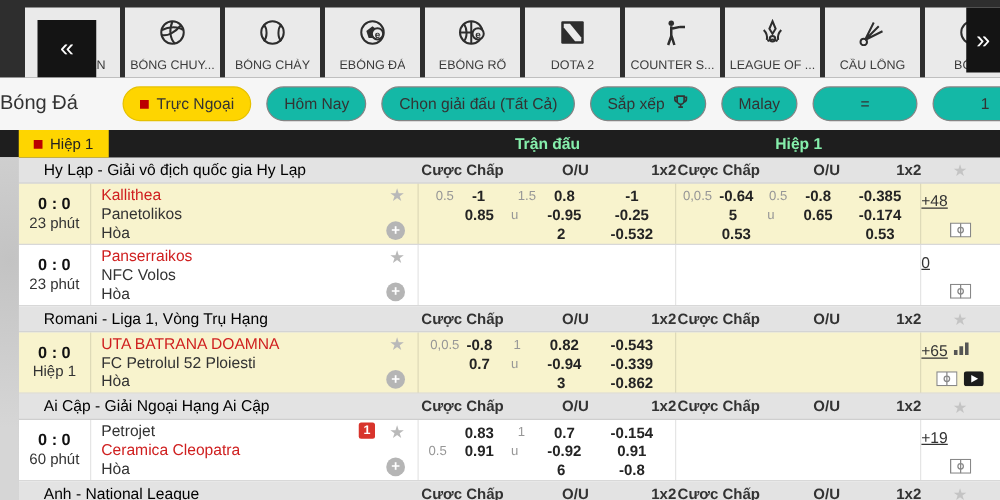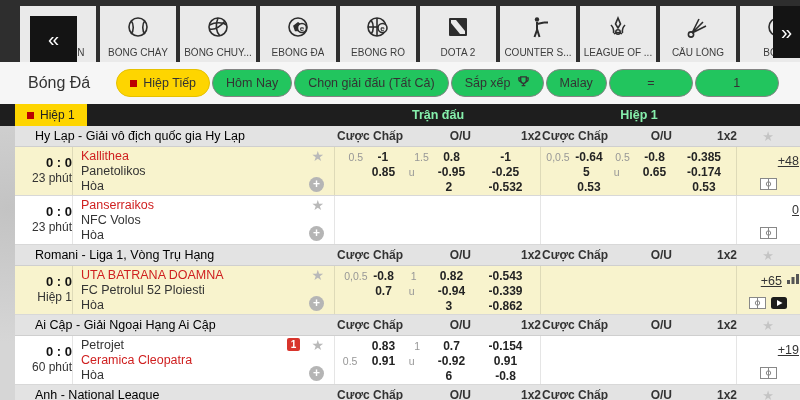--- a/index.html
+++ b/index.html
@@ -13,23 +13,23 @@
         align-items:center;justify-content:flex-end;padding-bottom:5px;gap:3px;flex:none;cursor:pointer}
   .tile .lbl{font-size:10px;color:#3c3c3c;white-space:nowrap;overflow:hidden;max-width:74px}
   .tile svg{width:26px;height:25px;stroke:#2d2d2d;fill:none;stroke-width:1.6}
   .navbtn{position:absolute;background:#141414;color:#fff;display:flex;align-items:center;
           justify-content:center;font-size:20px;cursor:pointer;z-index:5}
   .navbtn.back{left:30px;top:16px;width:47px;height:46px}
   .navbtn.fwd{right:0;top:6px;width:27px;height:52px}
 
   
   .filter{height:42px;display:flex;align-items:center;background:#f6f6f6;
-          padding-left:28px;gap:2px;overflow:hidden;white-space:nowrap}
+          gap:12px;overflow:hidden;white-space:nowrap}
   .ptitle{font-size:16px;color:#333;margin-right:24px;flex:none}
-  .pill{height:26px;border:1px solid #848484;border-radius:14px;background:#22c55e;
+  .pill{height:26px;border:1px solid #848484;border-radius:14px;background:#14b8a6;
         display:inline-flex;align-items:center;justify-content:center;padding:0 13px;
         font-size:12.5px;color:#333;gap:6px;flex:none;cursor:pointer}
   .pill.active{background:#fed500;border-color:#e6c100}
   .pill.num{min-width:56px}
   .redsq{width:7px;height:7px;background:#bb0000;display:inline-block;flex:none}
   .pill svg{width:13px;height:13px;fill:none;stroke:#333;stroke-width:1.4}
 
   
   .pbar{height:22px;background:#1e1e1e;position:relative;display:grid;align-items:center;
         grid-template-columns:15px 58px 262px 68px 68px 70px 67px 64px 65px 62px}
@@ -42,40 +42,40 @@
   .table{margin-left:15px;background:#fff}
   .row{display:grid;grid-template-columns:58px 262px 68px 68px 70px 67px 64px 65px 62px}
   .lhead{height:20px;background:#e3e3e3;align-items:center;border-bottom:1px solid #cfcfcf}
   .lname{grid-column:1/3;padding-left:20px;font-weight:normal;color:#000000;font-size:12.5px;
          white-space:nowrap;overflow:hidden;cursor:pointer}
   .chh{text-align:right;font-weight:bold;color:#333;font-size:12px}
   .lstar{text-align:center;color:#c4c4c4;font-size:13px;cursor:pointer}
   .match{height:48px;border-bottom:1px solid #d8d8d8;background:#fff}
   .match.live{background:#f8f3cd}
   .cell{position:relative;padding-top:2px;overflow:hidden}
-  .score{border-right:1px solid rgba(0,0,0,.10);text-align:right}
+  .score{border-right:1px solid rgba(0,0,0,.10);text-align:center}
   .sc{font-weight:bold;font-size:13px;color:#111;margin-top:6px}
   .tm{font-size:12px;color:#333;margin-top:1px}
   .teams{border-right:1px solid rgba(0,0,0,.10);padding-left:8px}
   .tline{height:15px;line-height:15px;font-size:12.5px;color:#333;white-space:nowrap}
   .tname{cursor:pointer}
   .tname.red{color:#cf1f1f}
   .rstar{position:absolute;top:1px;right:10px;color:#b9b9b9;font-size:14px;cursor:pointer}
   .plus{position:absolute;bottom:3px;right:10px;width:15px;height:15px;border-radius:50%;
         background:#b5b5b5;color:#fff;font-size:12px;line-height:14px;text-align:center;
         font-weight:bold;cursor:pointer}
   .badge{position:absolute;top:2px;right:34px;width:13px;height:13px;background:#d8342c;
          color:#fff;font-size:10px;line-height:13px;text-align:center;border-radius:2px;font-weight:bold}
   .oline{height:15px;display:flex;align-items:center;justify-content:center;gap:5px}
   .hcp{font-size:10.5px;color:#979797;min-width:24px;flex:none}
   .val{font-size:12px;font-weight:bold;color:#242424;min-width:12px;text-align:left;cursor:pointer}
   .x12 .val,.hx12 .val{text-align:center;min-width:0}
   .x12{border-right:1px solid rgba(0,0,0,.10)}
   .hx12{border-right:1px solid rgba(0,0,0,.10)}
-  .links{text-align:right}
+  .links{text-align:left}
   .more{display:inline-block;margin-top:5px;font-size:12.5px;color:#333;
         text-decoration:underline;cursor:pointer}
   .lic{position:absolute;bottom:5px;left:0;right:0;display:flex;justify-content:center;
        align-items:center;gap:5px}
   .lic svg,.topic svg{display:block}
   .topic{display:inline-flex;align-items:center;gap:5px;margin-top:1px}
 
   
   .strip{position:absolute;left:0;top:126px;width:15px;height:274px;background:#d6d6d6;
          background-image:radial-gradient(circle at 50% 30%,#c3c3c3 0,#d6d6d6 70%),
@@ -91,33 +91,33 @@
       <span><svg viewBox="0 0 26 25">
             <circle cx="12" cy="10" r="7"></circle>
             <line x1="8" y1="16" x2="5" y2="22"></line>
             <circle cx="20" cy="18" r="2.4"></circle>
           </svg></span>
       <span class="lbl">BÓNG BÀN</span>
     </div>
     <div class="tile">
       <span><svg viewBox="0 0 26 25">
             <circle cx="13" cy="12" r="9"></circle>
-            <path d="M6 5.5 C9 9,9 16,6 19"></path>
-            <path d="M20 5.5 C17 9,17 16,20 19"></path>
-          </svg></span>
-      <span class="lbl">BÓNG CHÀY</span>
-    </div>
-    <div class="tile">
-      <span><svg viewBox="0 0 26 25">
-            <circle cx="13" cy="12" r="9"></circle>
             <path d="M4.5 10 C10 7,18 7,21.5 10"></path>
             <path d="M13 3 C10 10,11 17,15 21"></path>
             <path d="M20 6 C15 12,9 15,4.6 14"></path>
           </svg></span>
       <span class="lbl">BÓNG CHUY...</span>
+    </div>
+    <div class="tile">
+      <span><svg viewBox="0 0 26 25">
+            <circle cx="13" cy="12" r="9"></circle>
+            <path d="M6 5.5 C9 9,9 16,6 19"></path>
+            <path d="M20 5.5 C17 9,17 16,20 19"></path>
+          </svg></span>
+      <span class="lbl">BÓNG CHÀY</span>
     </div>
     <div class="tile">
       <span><svg viewBox="0 0 26 25">
             <circle cx="13" cy="12" r="9"></circle>
             <polygon points="13,8 17,11 15.5,15.5 10.5,15.5 9,11" fill="#2d2d2d"></polygon>
             <circle cx="17" cy="13" r="4.5" fill="#eaeaea"></circle>
             <text x="17" y="16" font-size="8" fill="#2d2d2d" stroke="none" text-anchor="middle" font-family="'Liberation Sans',sans-serif" font-weight="bold">e</text>
           </svg></span>
       <span class="lbl">EBÓNG ĐÁ</span>
     </div>
@@ -175,21 +175,21 @@
     </div>
   <div class="navbtn fwd">
       <span>»</span>
     </div>
 </div>
 
 <div class="filter">
   <span class="ptitle">Bóng Đá</span>
   <span class="pill active">
       <span class="redsq"></span>
-      <span>Hiệp Tiếp</span>
+      <span>Trực Ngoại</span>
     </span>
   <span class="pill">
       <span>Hôm Nay</span>
     </span>
   <span class="pill">
       <span>Chọn giải đấu (Tất Cả)</span>
     </span>
   <span class="pill">
       <span>Sắp xếp</span>
       <span><svg viewBox="0 0 14 14">

